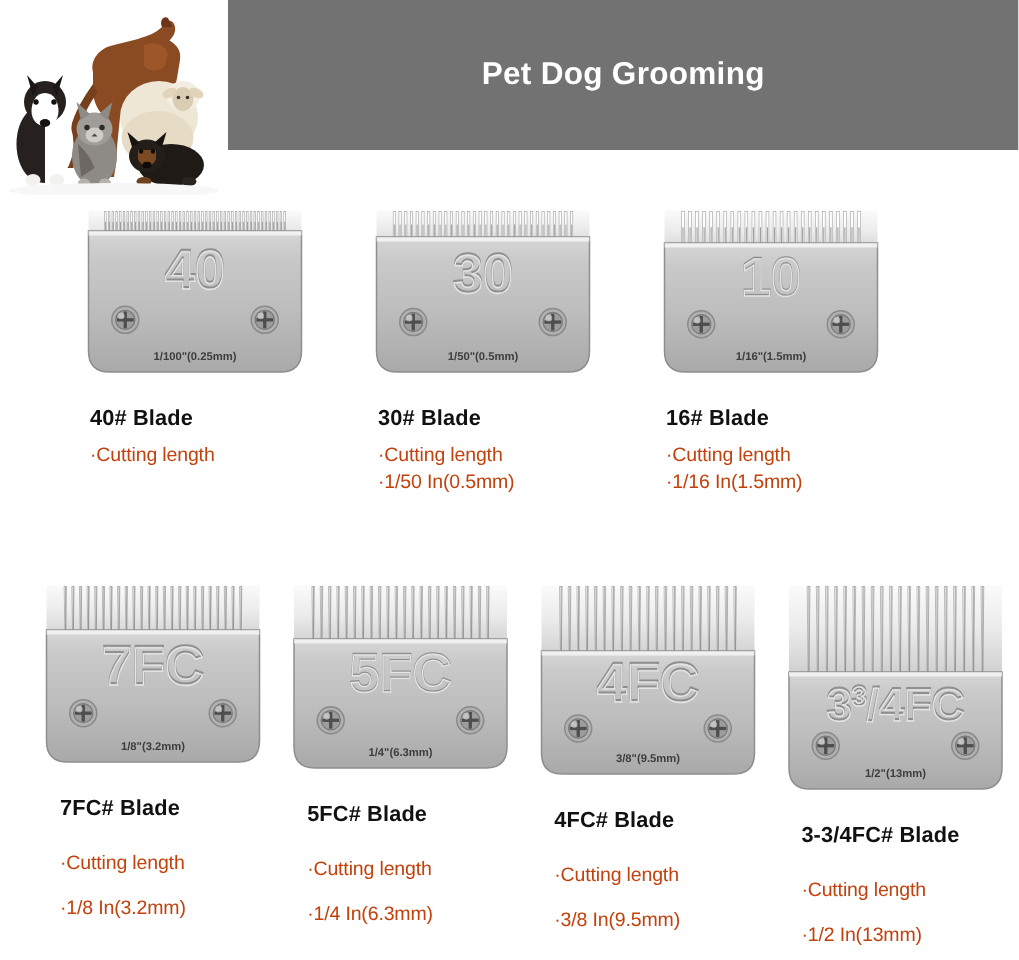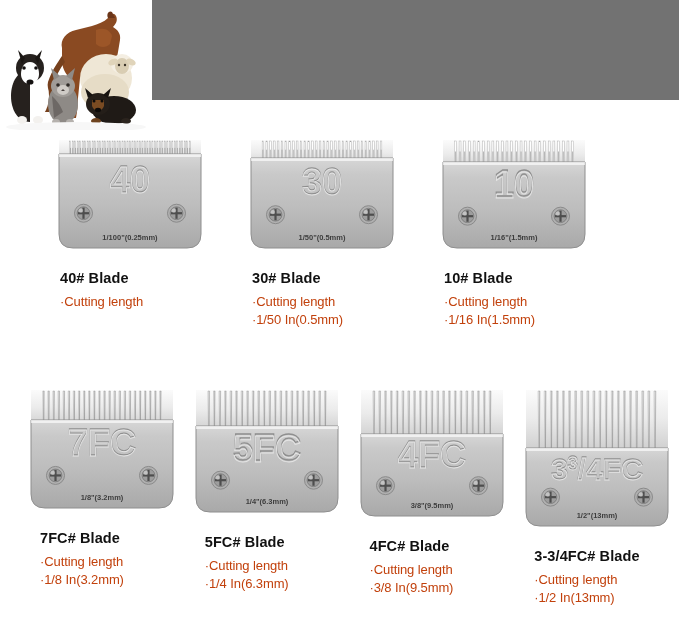--- a/index.html
+++ b/index.html
@@ -28,21 +28,21 @@
   .row-2{top:388px;height:230px;padding-left:20px;box-sizing:border-box;}
   .cell{display:flex;flex-direction:column;align-items:center;}
   .row-1 .cell{width:192px;}
   .row-2 .cell{width:168px;}
 
   
   .blade-wrap{position:relative;}
 
   .labels{margin-top:16px;width:100%;display:flex;flex-direction:column;align-items:flex-start;}
   .row-1 .labels{padding-left:26px;box-sizing:border-box;}
-  .row-2 .labels{padding-left:20px;box-sizing:border-box;}
+  .row-2 .labels{padding-left:20px;box-sizing:border-box;gap:12px;}
   .blade-name{
     font-size:14.5px;font-weight:bold;color:#111;letter-spacing:.1px;
     margin-bottom:7px;white-space:nowrap;
   }
   .spec{
     font-size:13px;color:#c2410c;white-space:nowrap;line-height:1.42;
     letter-spacing:-.1px;
   }
 </style>
 </head>
@@ -120,20 +120,21 @@
         <circle cx="102" cy="101" r="1.5" fill="#0d0b09"></circle>
         <ellipse cx="96" cy="121" rx="5" ry="3" fill="#6d421e"></ellipse>
         <ellipse cx="126" cy="121" rx="5" ry="3" fill="#2b241e"></ellipse>
       </g>
       <ellipse cx="76" cy="127" rx="70" ry="5" fill="#f7f7f7"></ellipse>
     </svg>
   </div>
 
   <div class="banner">
     <div class="banner-title">
+      <span>Pet Dog Grooming</span>
     </div>
   </div>
 </div>
 
 <div class="row row-1">
   <div class="cell">
     <div class="blade-wrap"><svg width="150" height="112" viewBox="0 0 150 112">
           <defs>
             <linearGradient id="blade-40-body" x1="0" y1="0" x2="0" y2="1">
               <stop offset="0%" stop-color="#d7d7d7"></stop>
@@ -453,21 +454,21 @@
           <rect x="27.4" y="72.58000000000001" width="2.2" height="11.2" fill="#4e4e4e"></rect>
           <circle cx="25.9" cy="75.58000000000001" r="2.2" fill="#e2e2e2" opacity="0.55"></circle>
           <circle cx="121.50000000000001" cy="78.18" r="9" fill="#b0b0b0" stroke="#8a8a8a" stroke-width="1"></circle>
           <circle cx="121.50000000000001" cy="78.18" r="6.4" fill="#9d9d9d" stroke="#787878" stroke-width="0.8"></circle>
           <rect x="115.90000000000002" y="77.08000000000001" width="11.2" height="2.2" fill="#4e4e4e"></rect>
           <rect x="120.40000000000002" y="72.58000000000001" width="2.2" height="11.2" fill="#4e4e4e"></rect>
           <circle cx="118.90000000000002" cy="75.58000000000001" r="2.2" fill="#e2e2e2" opacity="0.55"></circle>
           <text x="75" y="102" text-anchor="middle" font-family="&quot;Liberation Sans&quot;, sans-serif" font-size="7.5" font-weight="bold" fill="#3d3d3d">1/16"(1.5mm)</text>
         </svg></div>
     <div class="labels">
-      <div class="blade-name">10# Blade</div>
+      <div class="blade-name">16# Blade</div>
       <div class="spec">·Cutting length</div>
       <div class="spec">·1/16 In(1.5mm)</div>
     </div>
   </div>
 </div>
 
 <div class="row row-2">
   <div class="cell">
     <div class="blade-wrap"><svg width="150" height="122" viewBox="0 0 150 122">
           <defs>

